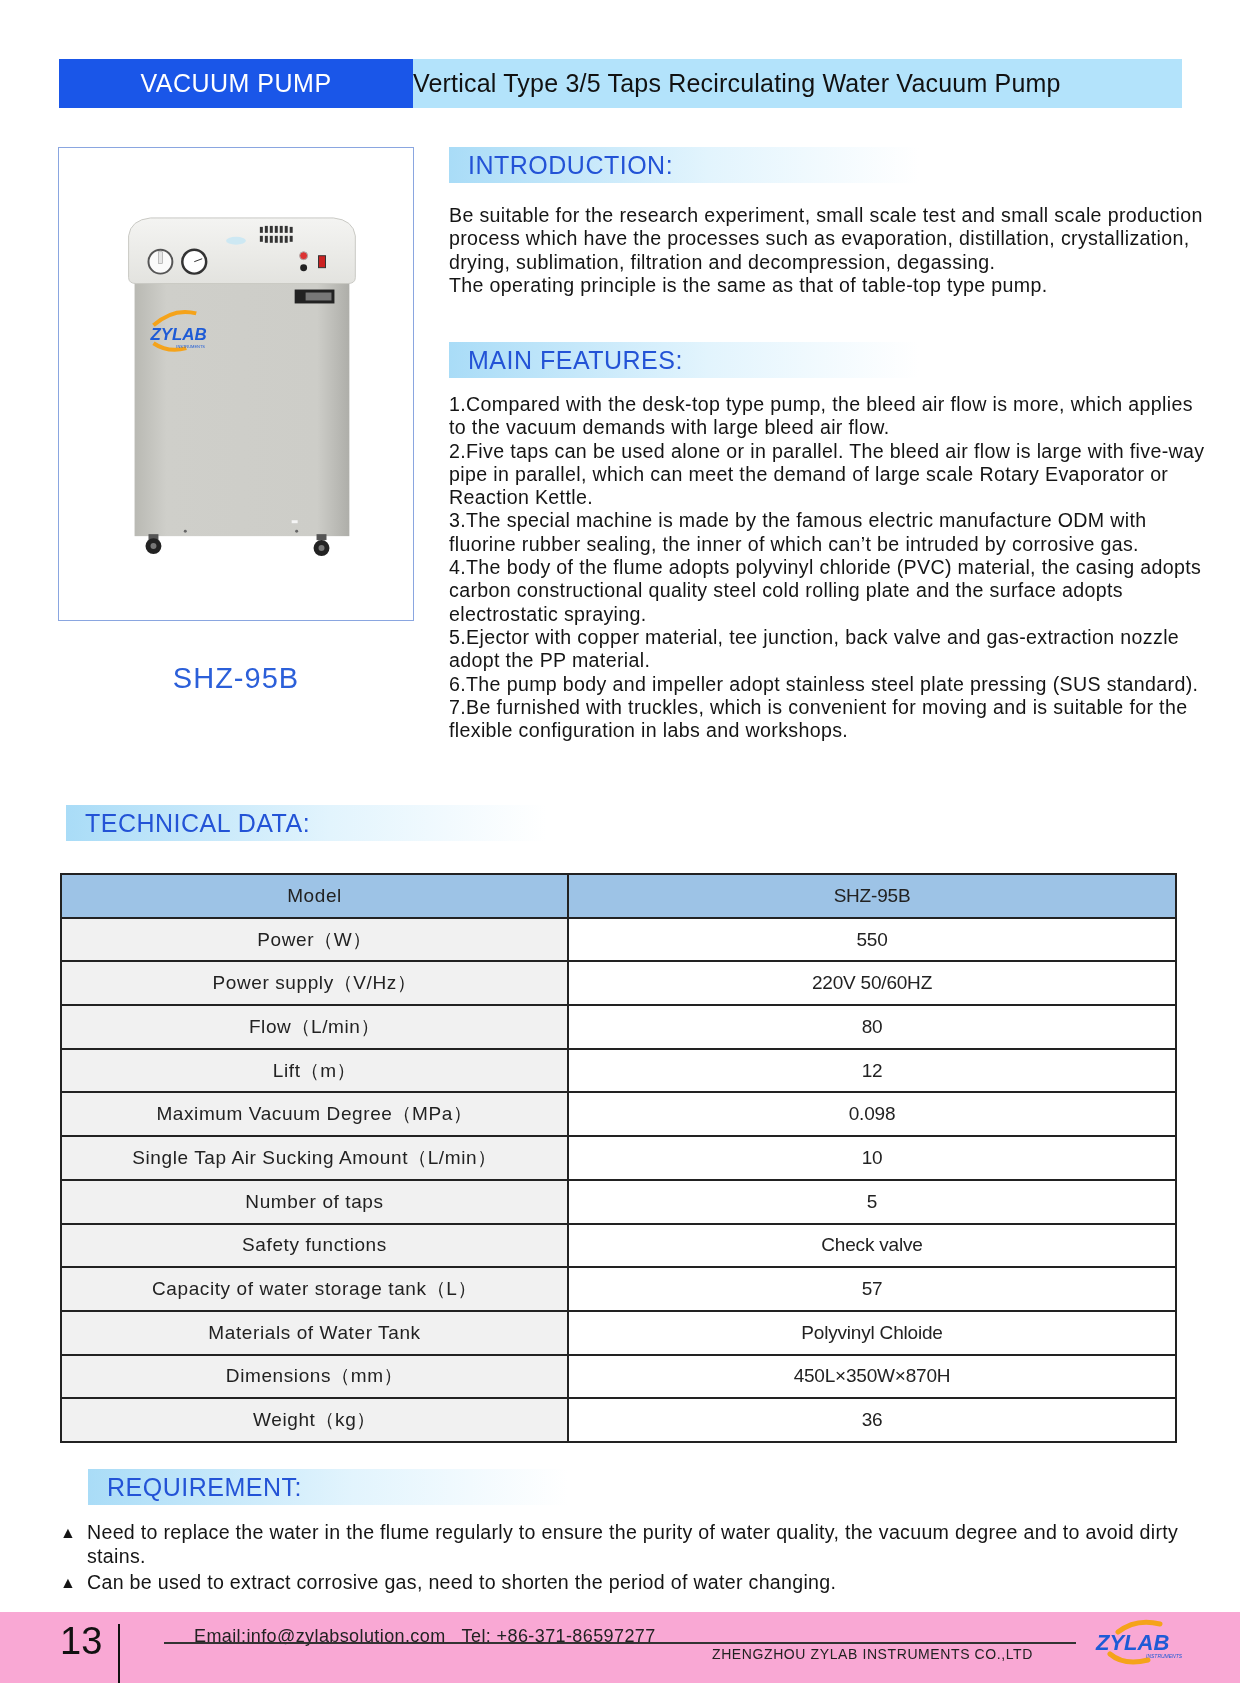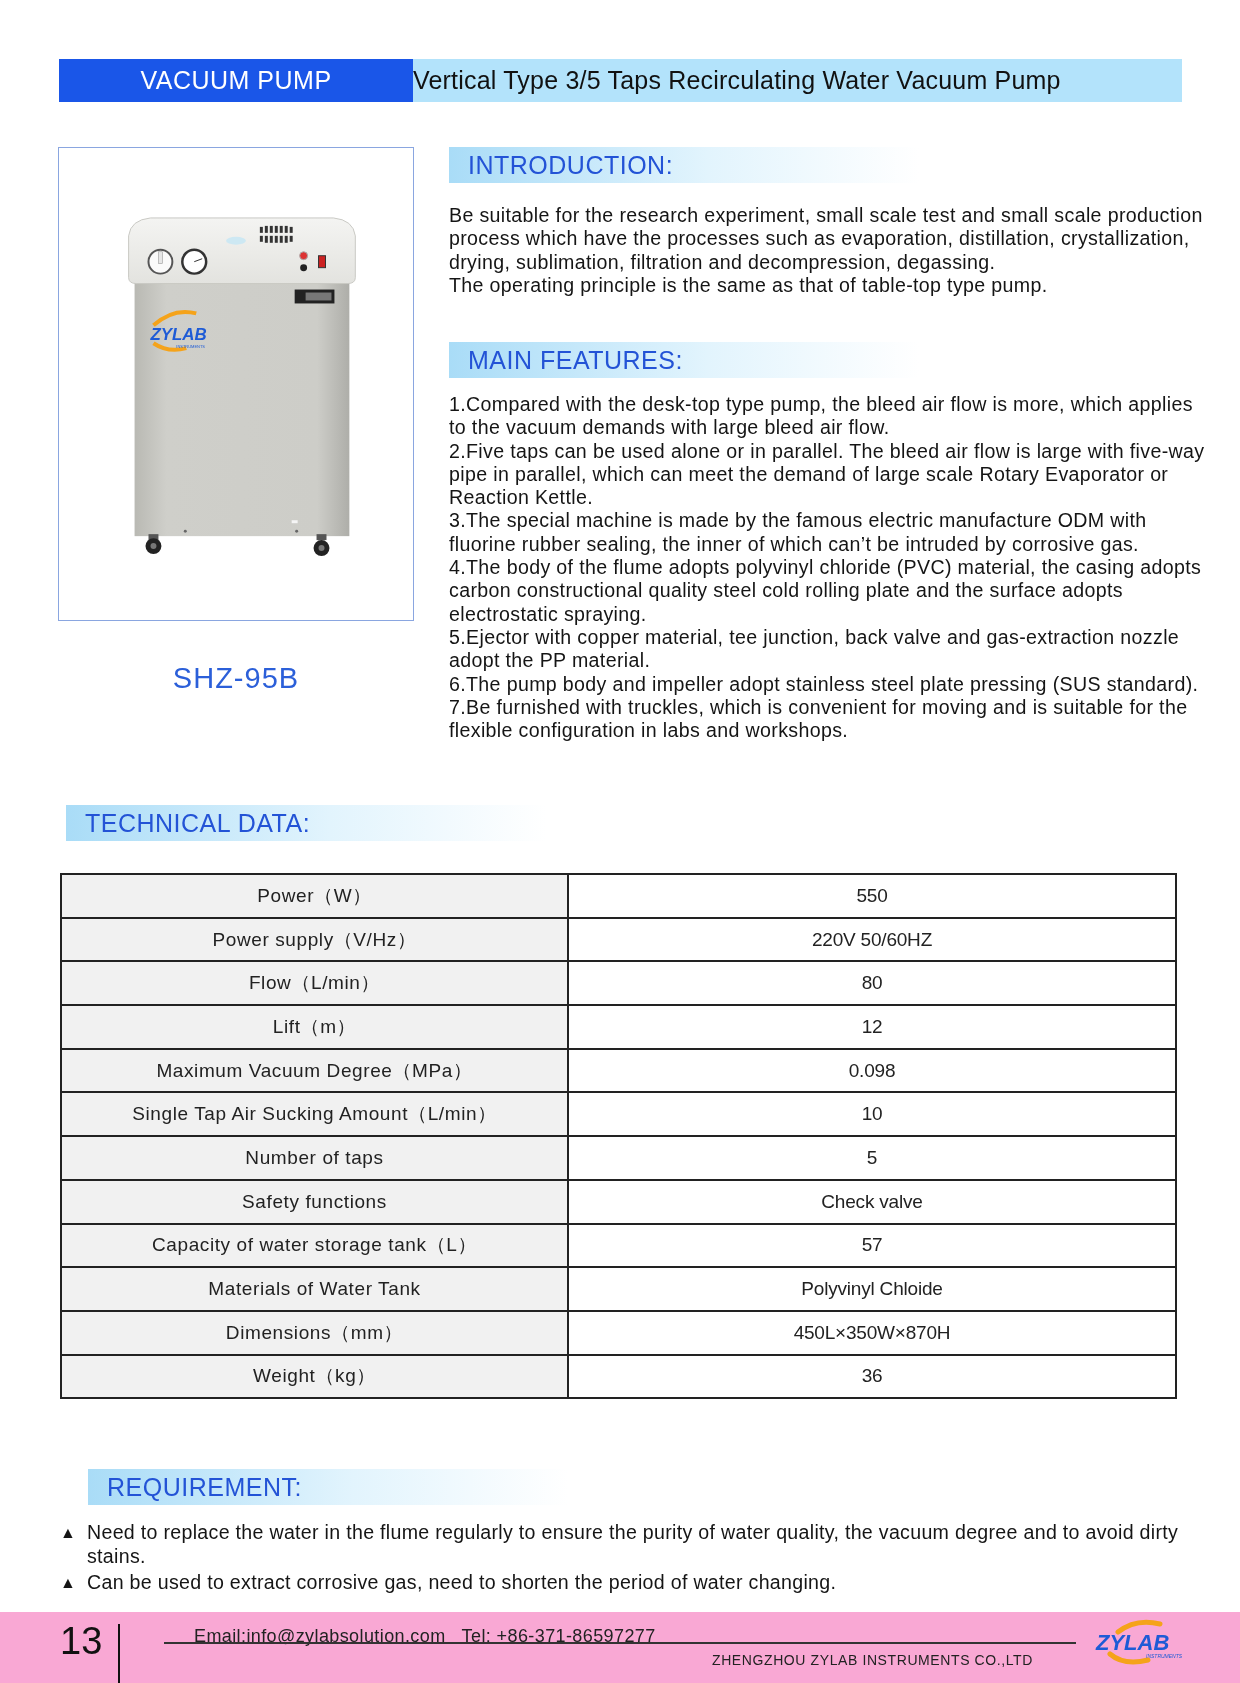--- a/index.html
+++ b/index.html
@@ -1,20 +1,20 @@
 <!DOCTYPE html>
 <html><head>
   <meta charset="utf-8">
   <style>
     * { box-sizing: border-box; margin: 0; padding: 0; }
     html, body { width: 1240px; height: 1683px; background: #ffffff; overflow: hidden; }
     body { position: relative; font-family: "Liberation Sans", sans-serif; color: #1a1a1a; }
 
     
-    .title-band { position: absolute; left: 59px; top: 59px; width: 1123px; height: 43px; display: flex; justify-content: flex-end; }
+    .title-band { position: absolute; left: 59px; top: 59px; width: 1123px; height: 49px; display: flex; justify-content: flex-end; }
     .title-cat { width: 354px; height: 100%; background: #1a56e8; color: #ffffff; font-size: 25px;
                  display: flex; align-items: center; justify-content: center; letter-spacing: 0.5px; }
     .title-main { flex: 1; height: 100%; background: #b3e3fb; color: #111; font-size: 25px;
                   display: flex; align-items: center; letter-spacing: 0.2px; }
 
     
     .img-frame { position: absolute; left: 58px; top: 147px; width: 356px; height: 474px;
                  border: 1.5px solid #8aa6e0; background: #ffffff; overflow: hidden; }
     .img-frame svg { width: 100%; height: 100%; display: block; }
 
@@ -50,21 +50,21 @@
     .req-list li { position: relative; padding-left: 28px; margin-bottom: 3px; }
     .req-list li .tri { position: absolute; left: 1px; top: 0; font-size: 16px; }
 
     
     .footer { position: absolute; left: 0; top: 1612px; width: 1240px; height: 71px; background: #f9a8d4; }
     .page-num { position: absolute; left: 60px; top: 8px; font-size: 38px; color: #111; }
     .page-bar { position: absolute; left: 118px; top: 12px; width: 2px; height: 59px; background: #111; }
     .contact { position: absolute; left: 194px; top: 14px; font-size: 18px; color: #222; letter-spacing: 0.4px; }
     .contact span + span { margin-left: 16px; }
     .foot-line { position: absolute; left: 164px; top: 30px; width: 912px; height: 1.5px; background: #333; }
-    .company { position: absolute; left: 712px; top: 40px; font-size: 14px; color: #222; letter-spacing: 0.6px; }
+    .company { position: absolute; left: 712px; top: 34px; font-size: 14px; color: #222; letter-spacing: 0.6px; }
     .foot-logo { position: absolute; left: 1088px; top: 4px; width: 110px; height: 50px; }
   </style>
 </head>
 <body>
 
 <div class="title-band">
   <div class="title-cat">VACUUM PUMP</div>
   <div class="title-main">Vertical Type 3/5 Taps Recirculating Water Vacuum Pump</div>
 </div>
 
@@ -155,20 +155,24 @@
   <p>3.The special machine is made by the famous electric manufacture ODM with fluorine rubber sealing, the inner of which can’t be intruded by corrosive gas.</p>
   <p>4.The body of the flume adopts polyvinyl chloride (PVC) material, the casing adopts carbon constructional quality steel cold rolling plate and the surface adopts electrostatic spraying.</p>
   <p>5.Ejector with copper material, tee junction, back valve and gas-extraction nozzle adopt the PP material.</p>
   <p>6.The pump body and impeller adopt stainless steel plate pressing (SUS standard).</p>
   <p>7.Be furnished with truckles, which is convenient for moving and is suitable for the flexible configuration in labs and workshops.</p>
 </div>
 
 <div class="sec-head sec-tech">TECHNICAL DATA:</div>
 <table class="tech-table">
   <tbody>
+    <tr class="hdr">
+      <td class="k">Model</td>
+      <td class="v">SHZ-95B</td>
+    </tr>
     <tr>
         <td class="k">Power（W）</td>
         <td class="v">550</td>
       </tr>
     <tr>
         <td class="k">Power supply（V/Hz）</td>
         <td class="v">220V 50/60HZ</td>
       </tr>
     <tr>
         <td class="k">Flow（L/min）</td>

